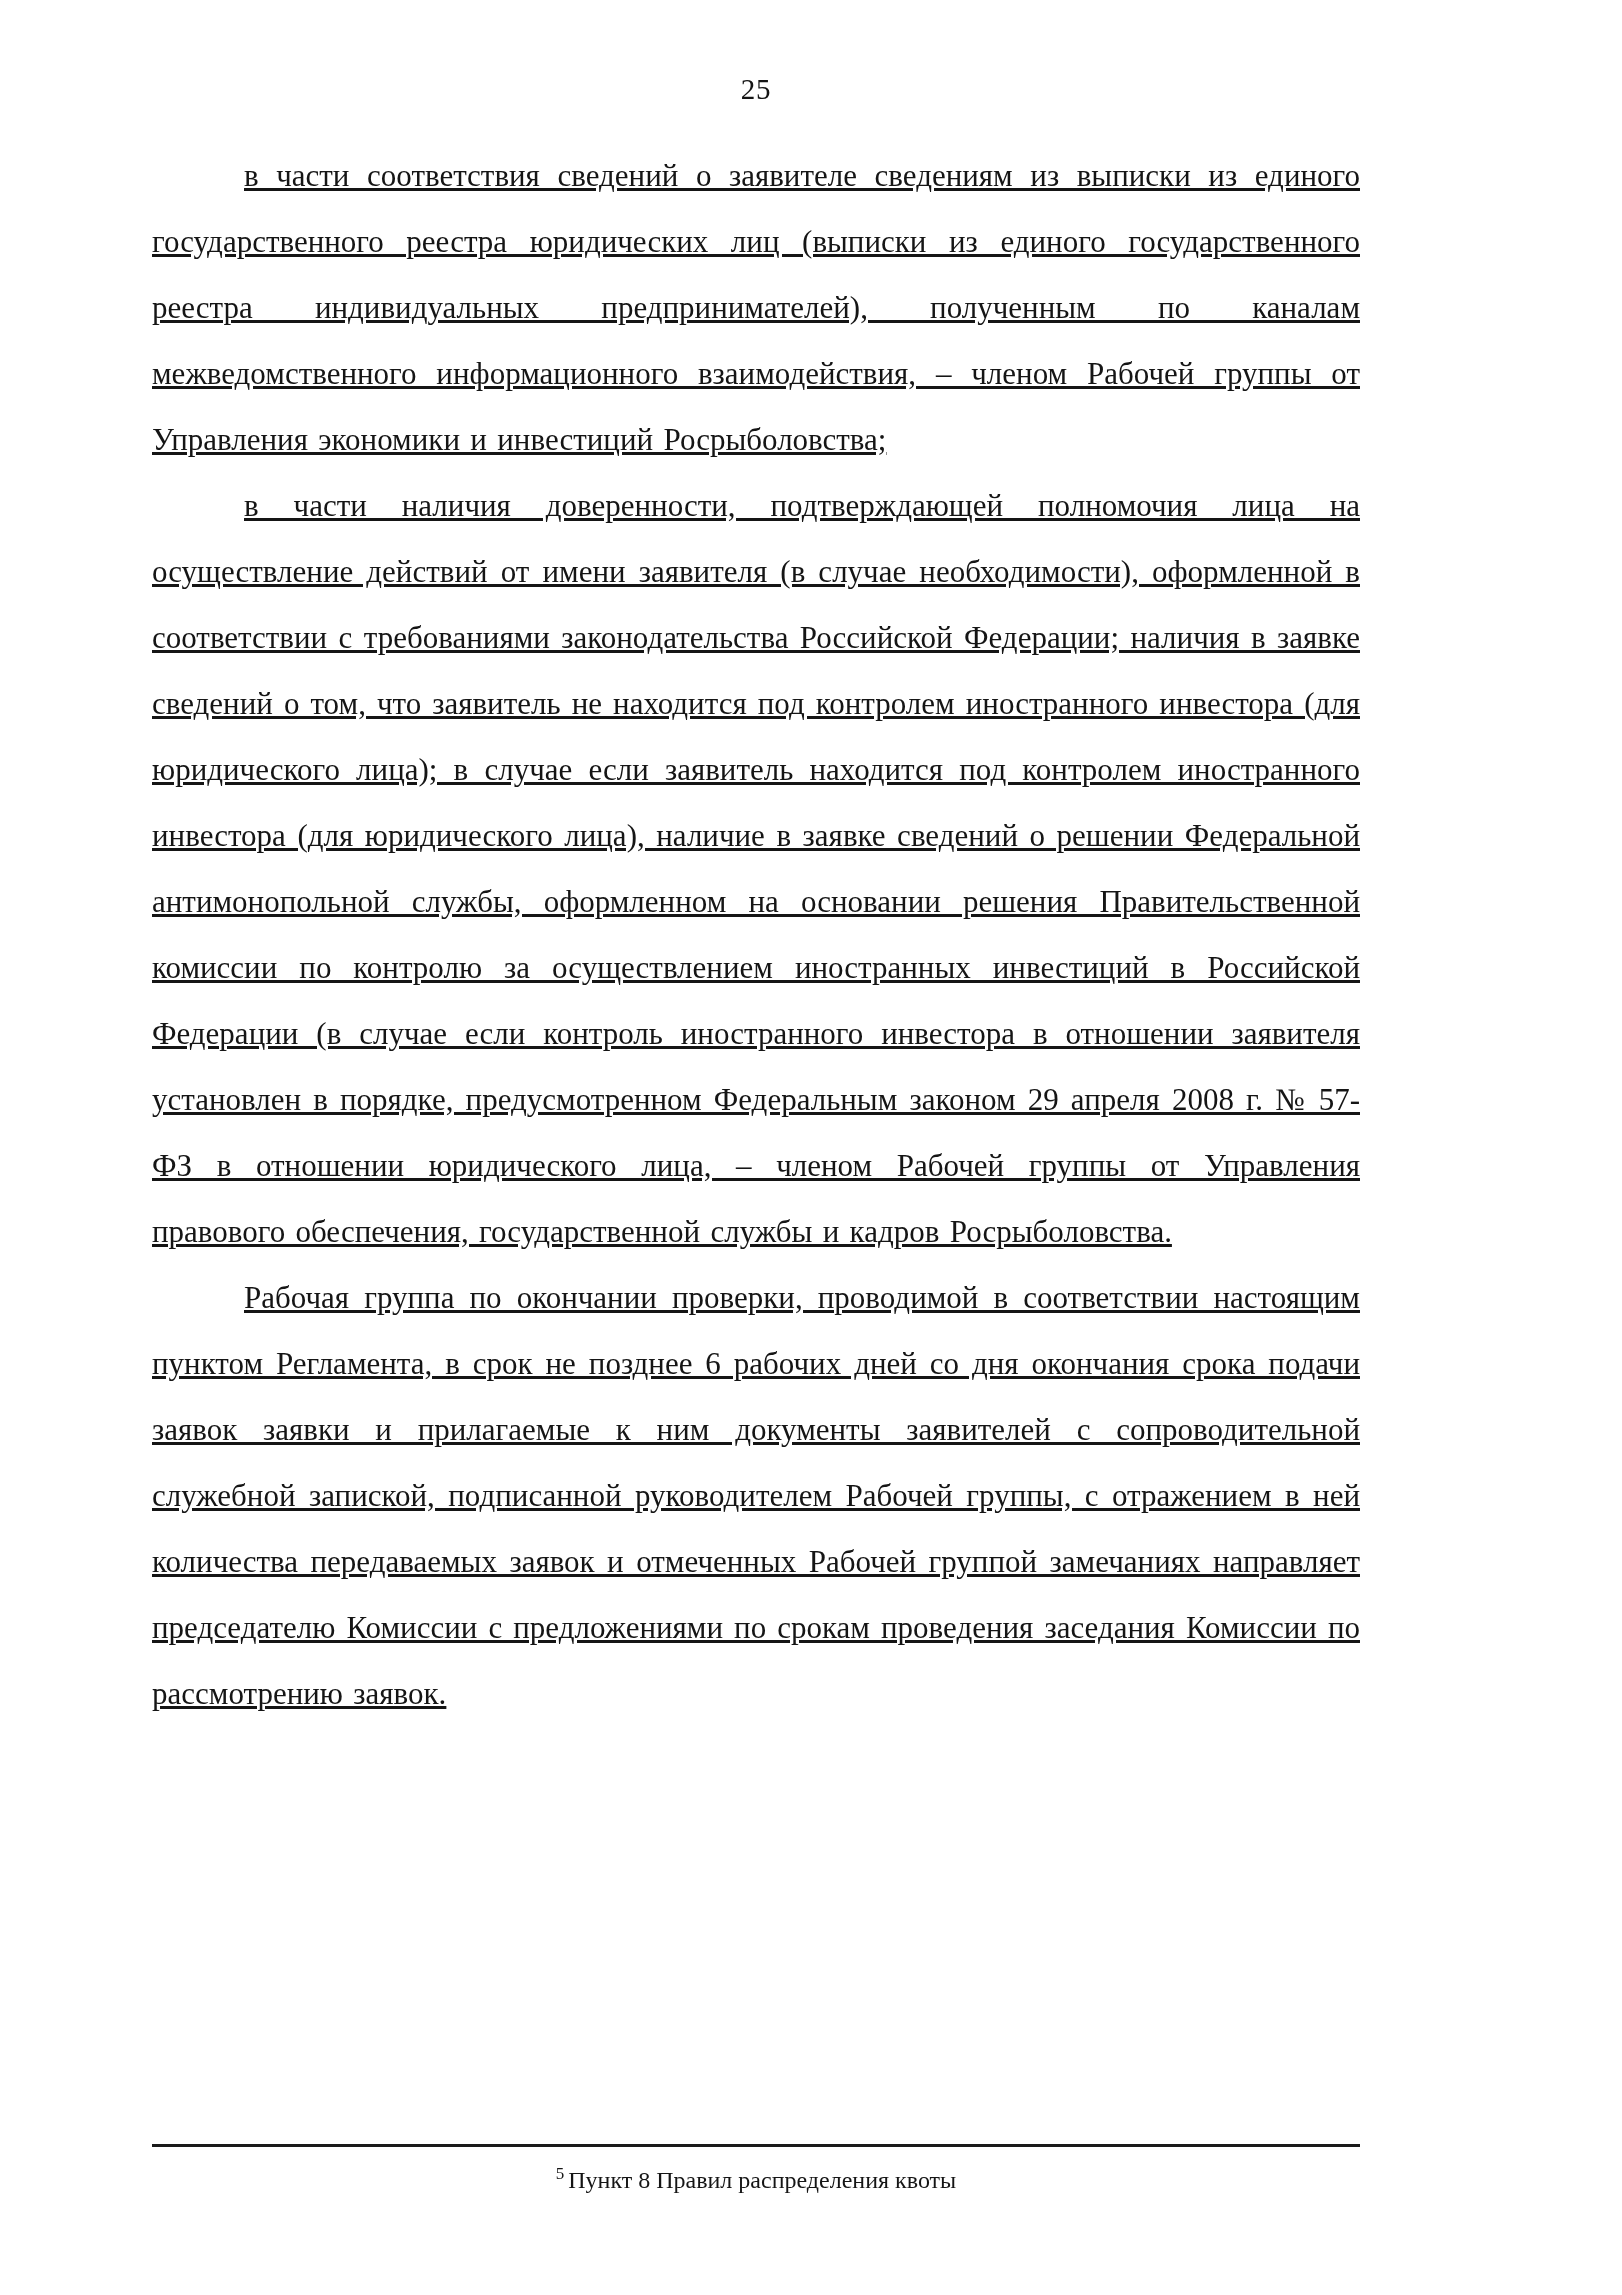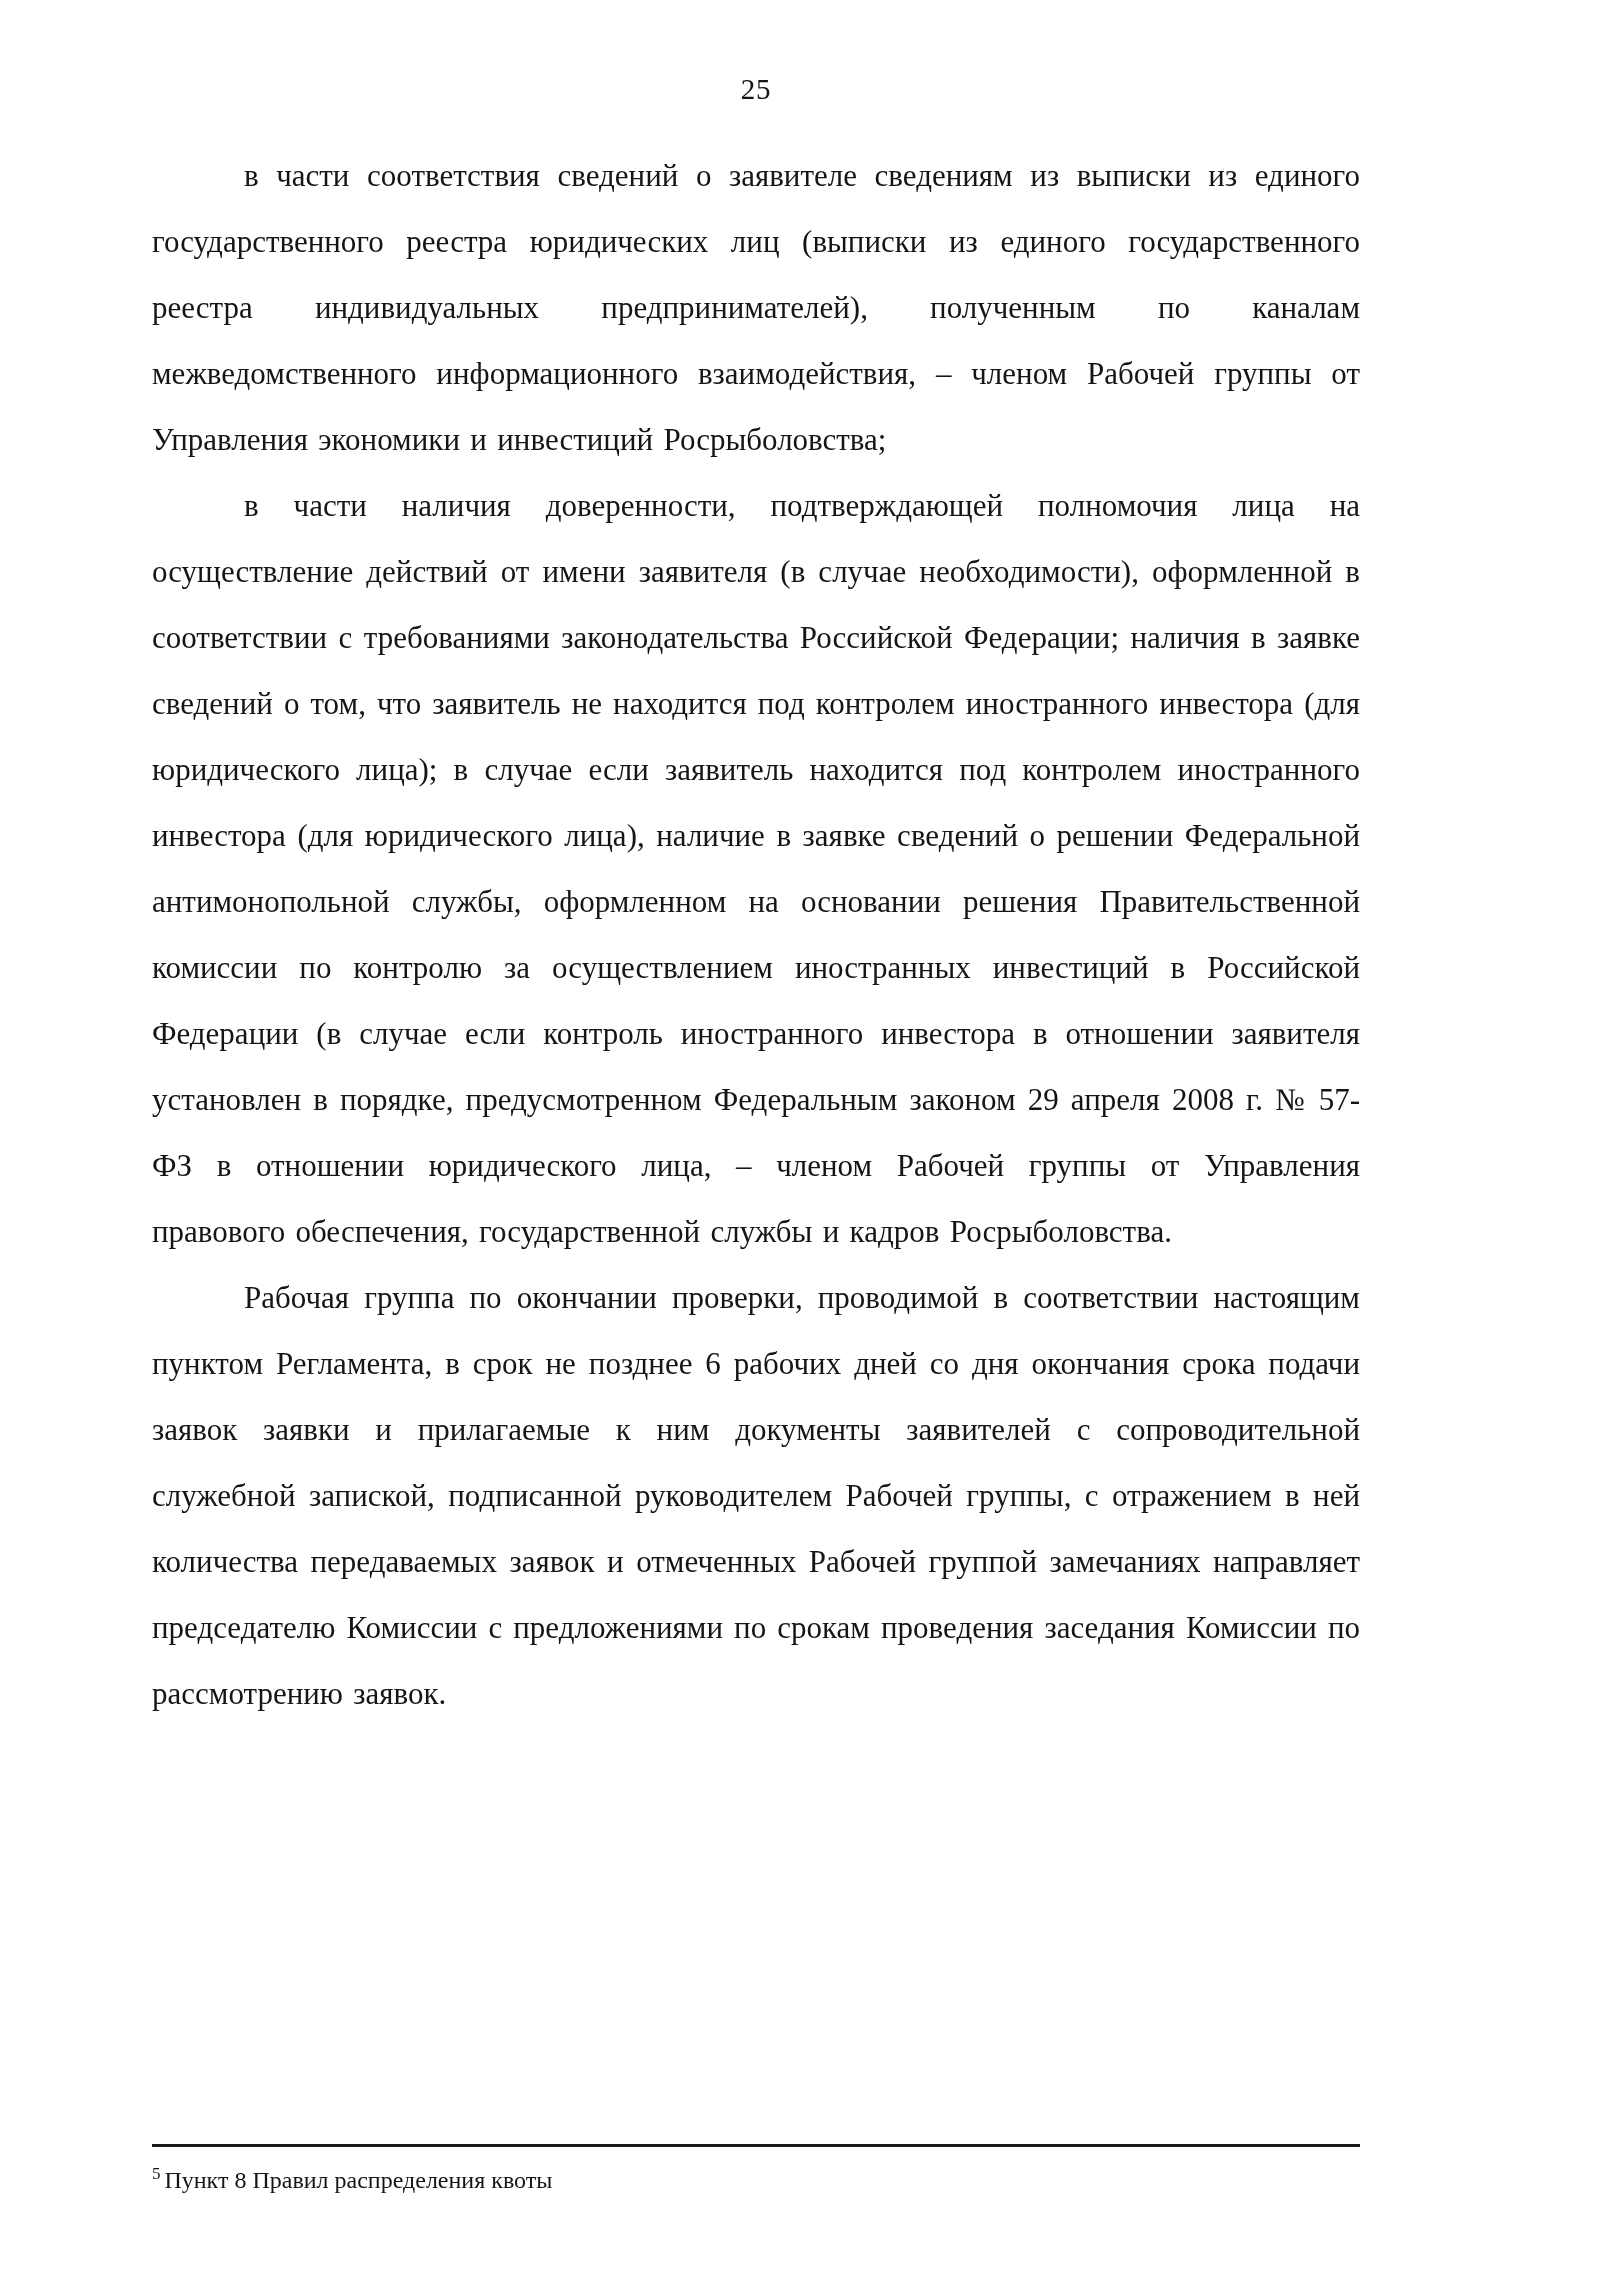--- a/index.html
+++ b/index.html
@@ -27,36 +27,38 @@
   }
   .content p.para {
     margin: 0;
     font-size: 31px;
     line-height: 66px;
     text-align: justify;
     word-spacing: 2.6px;
   }
   .content p.para.indent {
     text-indent: 92px;
+    text-decoration: underline;
   }
   .footnote-area {
     position: absolute;
     left: 152px;
     right: 154px;
     bottom: 98px;
   }
   .footnote-rule {
     border: 0;
     border-top: 3.9px solid #1a1a1a;
     margin: 0 0 10.5px 0;
   }
   .footnote {
     margin: 0;
     font-size: 24px;
     line-height: 33px;
+    text-align: center;
   }
   .footnote sup {
     font-size: 17px;
     vertical-align: super;
     margin-right: 3.9px;
   }
 </style>
 </head>
 <body>
 

